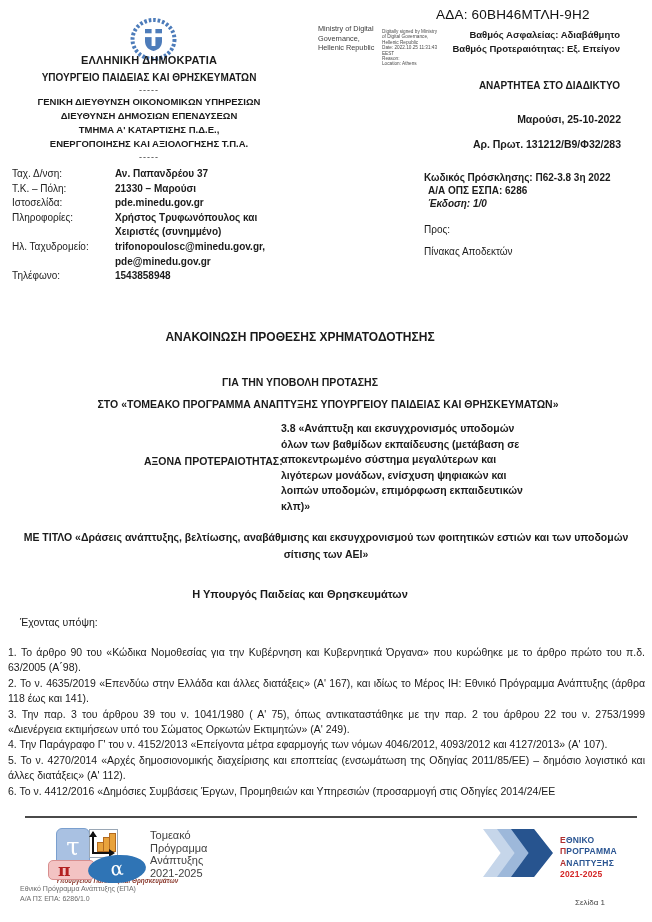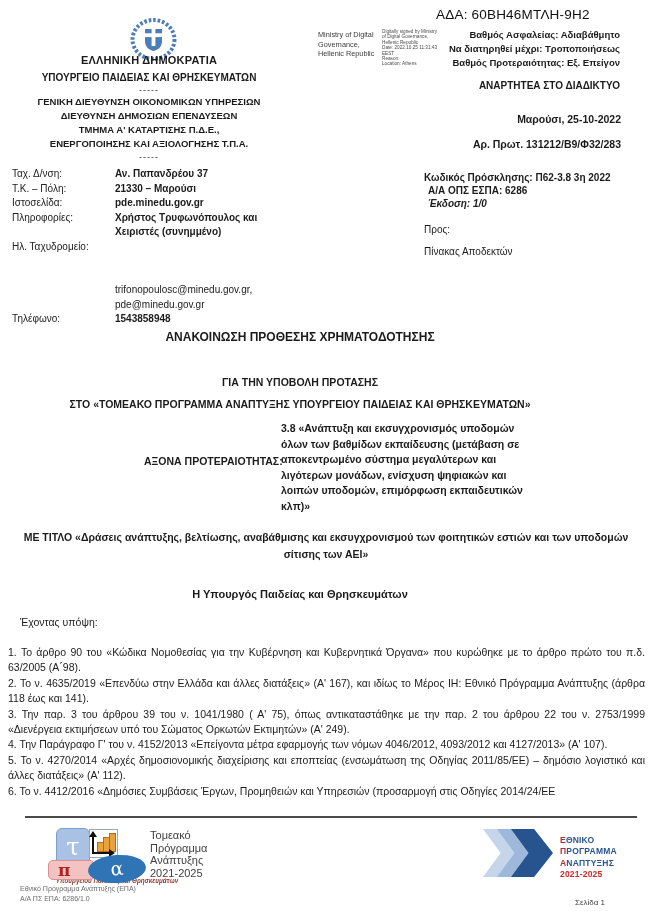--- a/index.html
+++ b/index.html
@@ -12,24 +12,24 @@
   #org .republic{font-size:11px;font-weight:bold;letter-spacing:.2px;}
   #org .ministry{font-size:10px;font-weight:bold;margin-top:6px;}
   #org .sep{font-size:9px;letter-spacing:1px;color:#333;margin-top:3px;line-height:8px;}
   #org .dept{font-size:9.5px;font-weight:bold;line-height:13px;margin-top:1px;}
 
   
   #contact{left:12px;top:167px;width:300px;display:grid;grid-template-columns:103px 162px;
            font-size:10px;line-height:14.6px;row-gap:0;}
   #contact .lbl{color:#222;}
   #contact .val{font-weight:bold;}
-  #contact .val.plain{font-weight:normal;margin-top:43px;}
-
-  
-  #signer{left:318px;top:30px;width:62px;font-size:7.3px;line-height:9.5px;color:#3c3c3c;}
+  #contact .val.plain{font-weight:bold;}
+
+  
+  #signer{left:318px;top:24px;width:62px;font-size:7.3px;line-height:9.5px;color:#3c3c3c;}
   #sigdetails{left:382px;top:29px;width:110px;font-size:6.5px;line-height:7.4px;color:#4a4a4a;
               transform:scale(.72);transform-origin:top left;}
 
   
   #ada{left:436px;top:7px;font-size:13.5px;color:#111;letter-spacing:.2px;}
   #adalines{left:372px;top:28px;width:248px;text-align:right;font-size:9.5px;
             font-weight:bold;line-height:14.2px;}
   #anartitea{left:380px;top:80px;width:240px;text-align:right;font-size:10px;font-weight:bold;}
 
   
@@ -117,21 +117,20 @@
     <div>Hellenic Republic</div>
     <div>Date: 2022.10.25 11:31:43</div>
     <div>EEST</div>
     <div>Reason:</div>
     <div>Location: Athens</div>
   </div>
 
   <div id="ada" class="a">ΑΔΑ: 60ΒΗ46ΜΤΛΗ-9Η2</div>
   <div id="adalines" class="a">
     <div>Βαθμός Ασφαλείας: Αδιαβάθμητο</div>
-    <div>Να διατηρηθεί μέχρι: Τροποποιήσεως</div>
     <div>Βαθμός Προτεραιότητας: Εξ. Επείγον</div>
   </div>
   <div id="anartitea" class="a">ΑΝΑΡΤΗΤΕΑ ΣΤΟ ΔΙΑΔΙΚΤΥΟ</div>
 
   <div id="contact" class="a">
     <div class="lbl">Ταχ. Δ/νση:</div>
     <div class="val">Αν. Παπανδρέου 37</div>
     <div class="lbl">Τ.Κ. – Πόλη:</div>
     <div class="val">21330 – Μαρούσι</div>
     <div class="lbl">Ιστοσελίδα:</div>
@@ -147,21 +146,21 @@
   <div class="a meta-r" style="top:113px;">Μαρούσι, 25-10-2022</div>
   <div class="a meta-r" style="top:138px;">Αρ. Πρωτ. 131212/Β9/Φ32/283</div>
   <div class="a meta-l" style="top:171px;">Κωδικός Πρόσκλησης: Π62-3.8 3η 2022</div>
   <div class="a meta-l" style="left:428px;top:184px;">Α/Α ΟΠΣ ΕΣΠΑ: 6286</div>
   <div class="a meta-l" style="left:428px;top:197px;font-style:italic;">Έκδοση: 1/0</div>
   <div class="a meta-plain" style="top:224px;">Προς:</div>
   <div class="a meta-plain" style="top:246px;">Πίνακας Αποδεκτών</div>
 
   <div class="a h-main" style="top:330px;font-size:12px;">ΑΝΑΚΟΙΝΩΣΗ ΠΡΟΘΕΣΗΣ ΧΡΗΜΑΤΟΔΟΤΗΣΗΣ</div>
   <div class="a h-main" style="top:376px;font-size:10.5px;">ΓΙΑ ΤΗΝ ΥΠΟΒΟΛΗ ΠΡΟΤΑΣΗΣ</div>
-  <div class="a h-main" style="top:398px;font-size:10.5px;">ΣΤΟ «ΤΟΜΕΑΚΟ ΠΡΟΓΡΑΜΜΑ ΑΝΑΠΤΥΞΗΣ ΥΠΟΥΡΓΕΙΟΥ ΠΑΙΔΕΙΑΣ ΚΑΙ ΘΡΗΣΚΕΥΜΑΤΩΝ»</div>
+  <div class="a h-main" style="top:398px;font-size:10.5px;padding-left:28px;">ΣΤΟ «ΤΟΜΕΑΚΟ ΠΡΟΓΡΑΜΜΑ ΑΝΑΠΤΥΞΗΣ ΥΠΟΥΡΓΕΙΟΥ ΠΑΙΔΕΙΑΣ ΚΑΙ ΘΡΗΣΚΕΥΜΑΤΩΝ»</div>
 
   <div id="axis-label" class="a">ΑΞΟΝΑ ΠΡΟΤΕΡΑΙΟΤΗΤΑΣ:</div>
   <div id="axis-text" class="a">3.8 «Ανάπτυξη και εκσυγχρονισμός υποδομών όλων των βαθμίδων εκπαίδευσης (μετάβαση σε αποκεντρωμένο σύστημα μεγαλύτερων και λιγότερων μονάδων, ενίσχυση ψηφιακών και λοιπών υποδομών, επιμόρφωση εκπαιδευτικών κλπ)»</div>
 
   <div class="a h-main" style="top:529px;font-size:10.5px;left:16px;width:620px;line-height:17px;">ΜΕ ΤΙΤΛΟ «Δράσεις ανάπτυξης, βελτίωσης, αναβάθμισης και εκσυγχρονισμού των φοιτητικών εστιών και των υποδομών σίτισης των ΑΕΙ»</div>
   <div class="a h-main" style="top:588px;font-size:11px;">Η Υπουργός Παιδείας και Θρησκευμάτων</div>
   <div class="a" style="left:20px;top:616px;font-size:10.5px;">Έχοντας υπόψη:</div>
 
   <div id="list" class="a">
     <p>1. Το άρθρο 90 του «Κώδικα Νομοθεσίας για την Κυβέρνηση και Κυβερνητικά Όργανα» που κυρώθηκε με το άρθρο πρώτο του π.δ. 63/2005 (Α΄98).</p>

